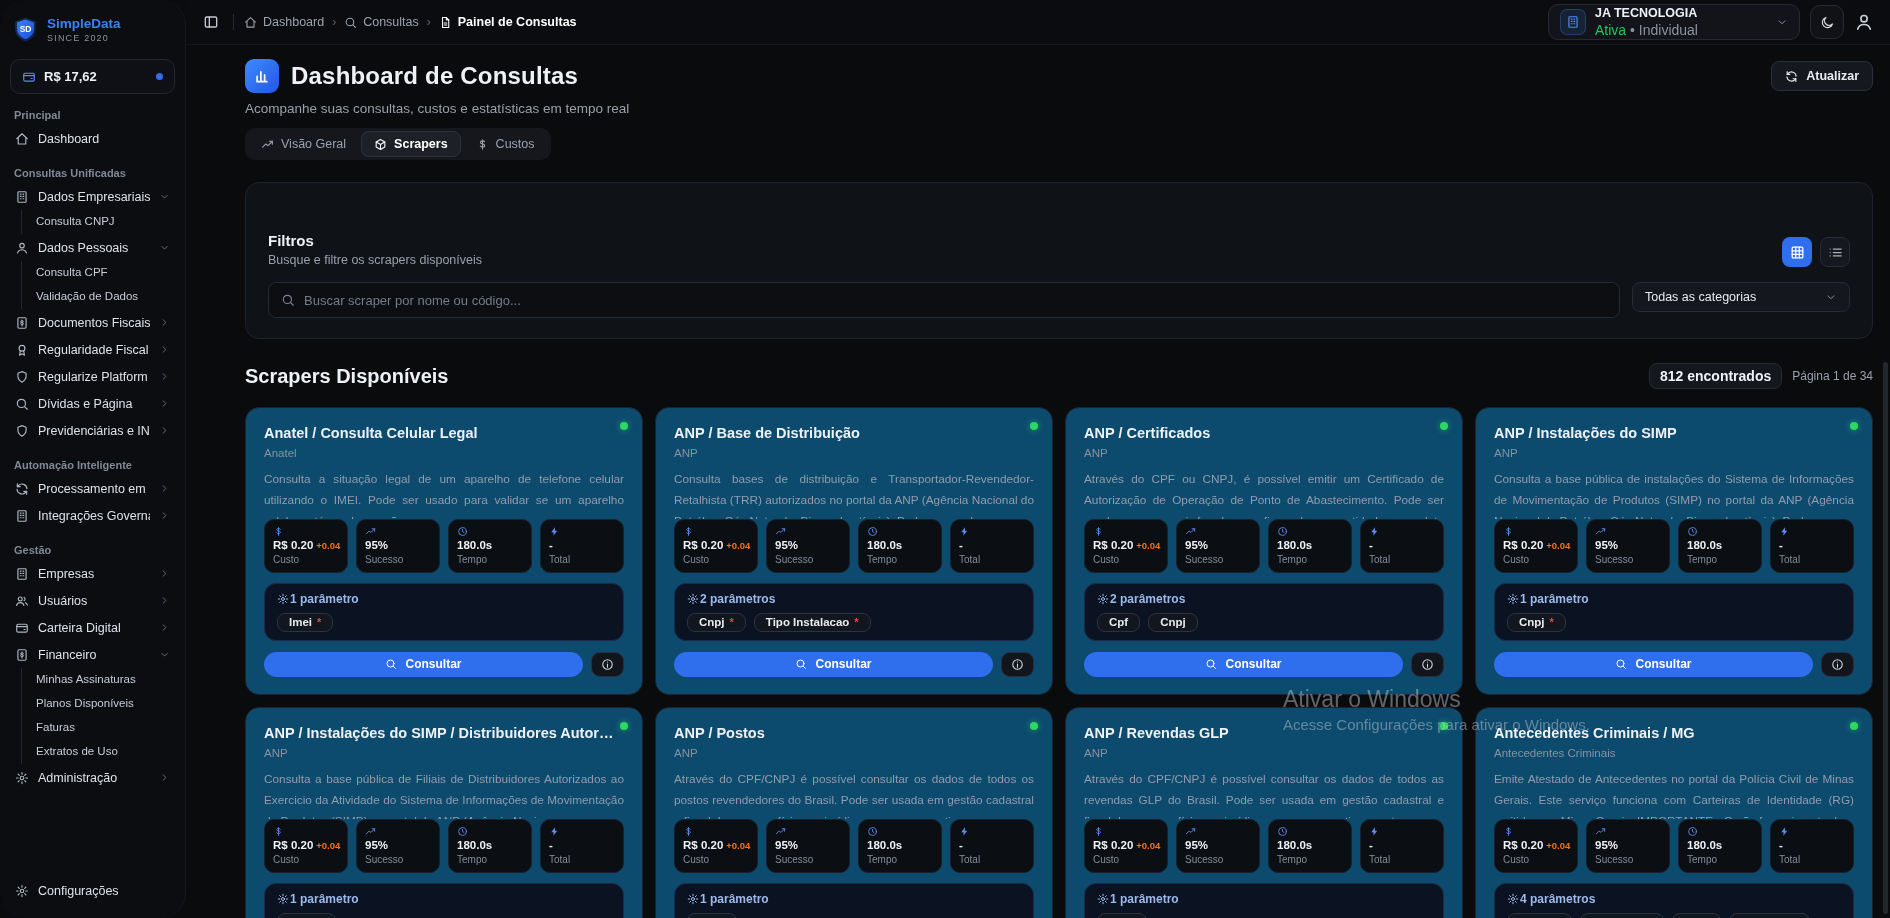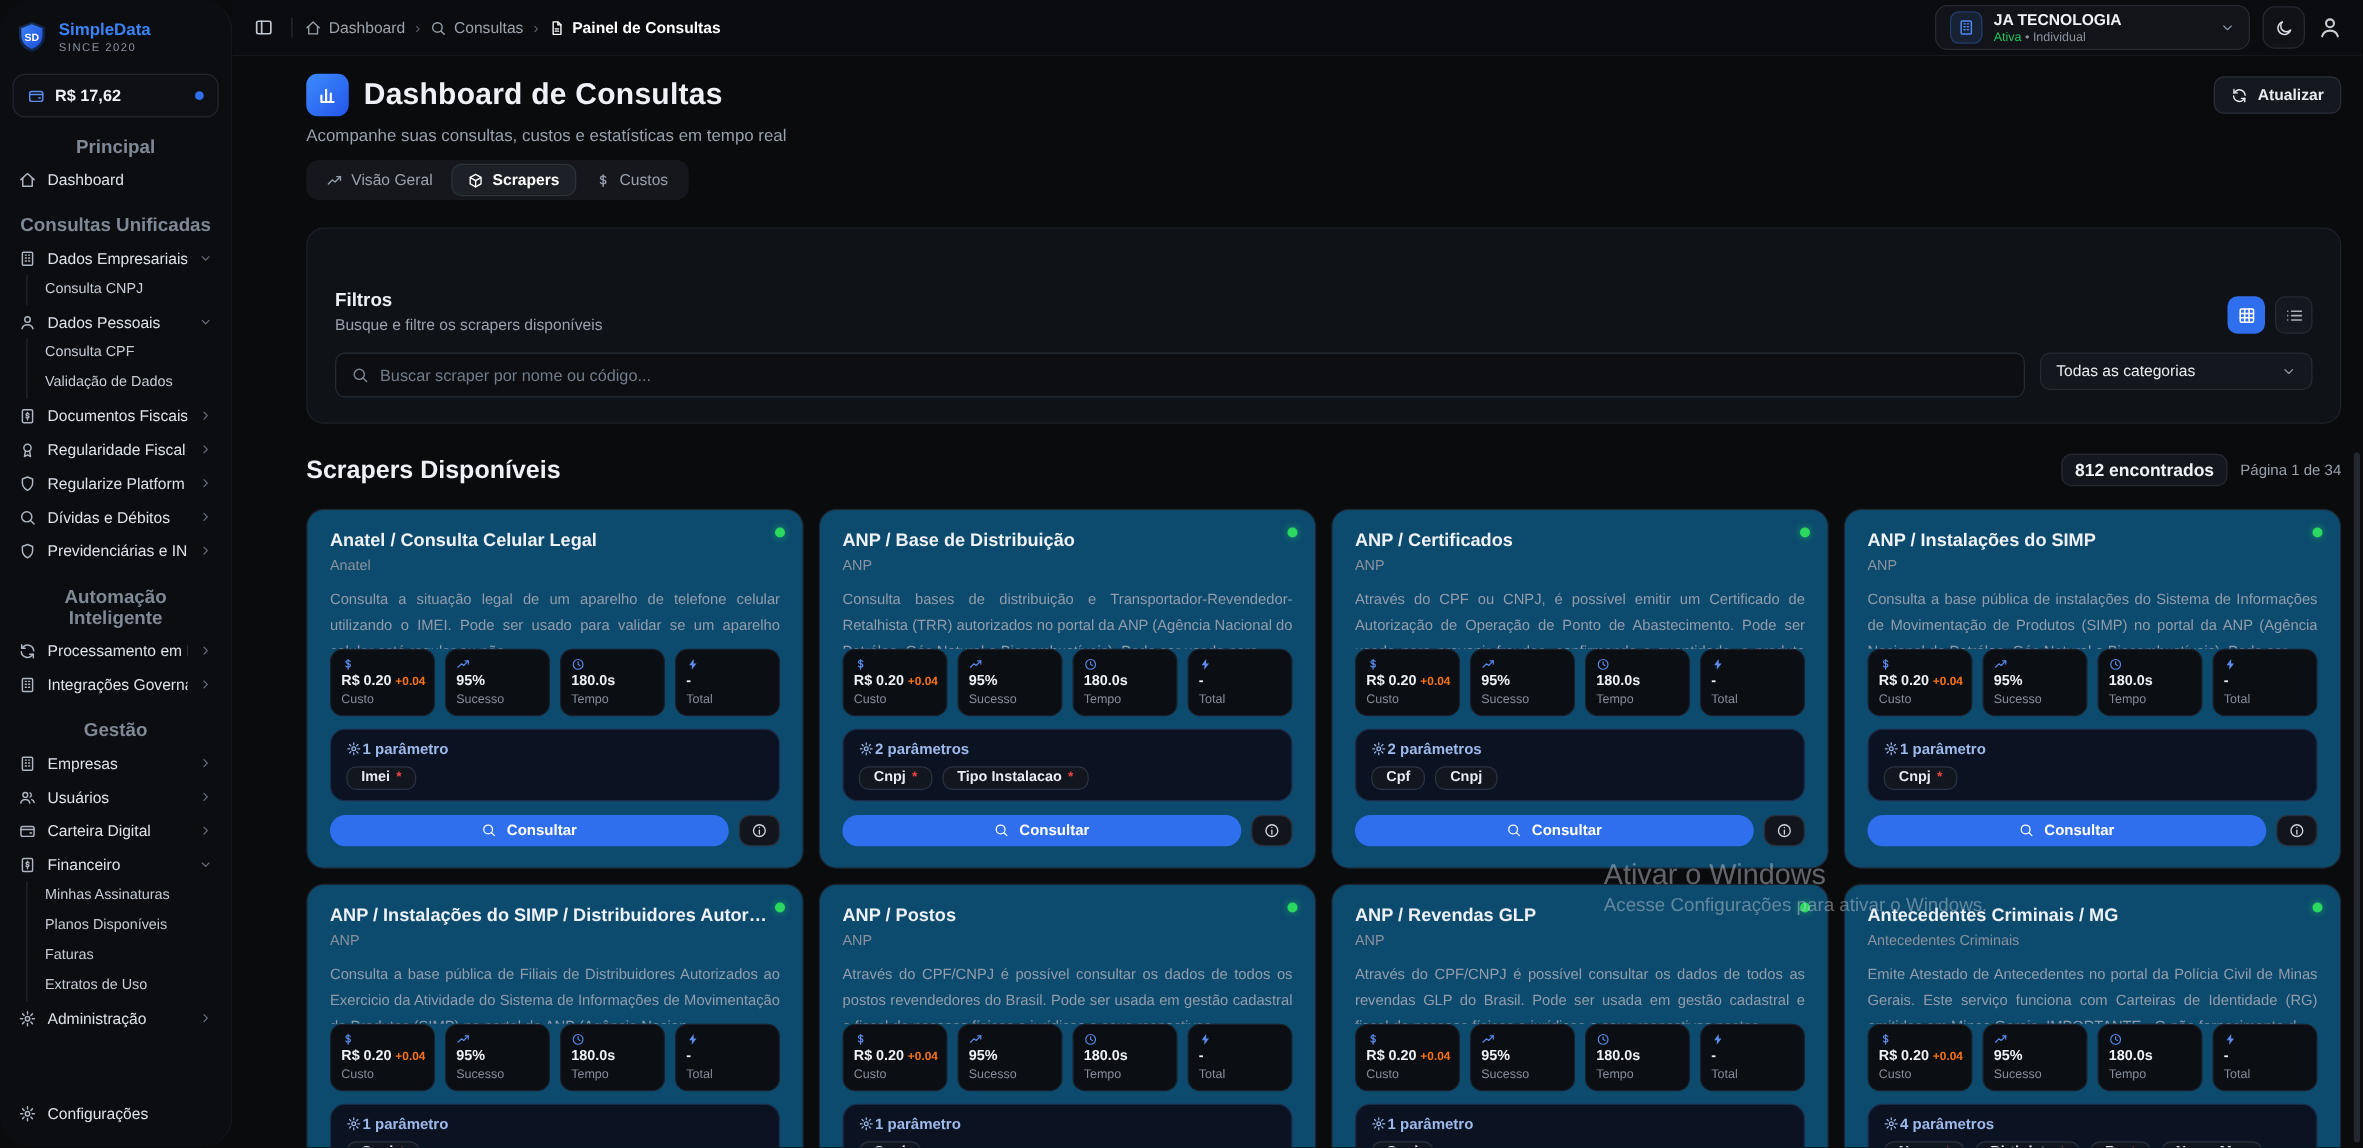--- a/index.html
+++ b/index.html
@@ -12,21 +12,21 @@
   .sidebar { width:186px; height:918px; background:#0b0d11; border-right:1px solid #16191f; display:flex; flex-direction:column; padding:12px 10px 14px; flex:none;border-radius:25px; }
   .logo-row { display:flex; gap:8px; align-items:center; padding:4px 2px; }
   .logo-badge { width:27px; height:27px; }
   .logo-name { color:#3b82f6; font-weight:bold; font-size:13.5px; }
   .logo-tag { color:#8a929e; font-size:9px; letter-spacing:1.2px; margin-top:2px; }
   .wallet { margin-top:12px; border:1px solid #23272f; background:#0e1015; border-radius:10px; padding:9px 11px; display:flex; align-items:center; gap:8px; cursor:pointer; }
   .wallet .ico { width:14px; height:14px; color:#5b8def; }
   .wallet .amt { font-size:13px; font-weight:bold; flex:1; }
   .wallet .dot { width:7px; height:7px; border-radius:50%; background:#2f6fed; }
   .nav { flex:1; overflow:hidden; }
-  .sec-label { margin:15px 4px 4px; font-size:15px; font-weight:bold; color:#7f8995;text-align:center; }
+  .sec-label { margin:15px 4px 4px; font-size:11px; font-weight:bold; color:#7f8995; }
   .nav-item { display:flex; align-items:center; gap:9px; padding:6px 5px; border-radius:8px; font-size:12.5px; color:#dde2e9; cursor:pointer; height:27px; }
   .nav-item .ico { width:14px; height:14px; color:#aeb6c2; }
   .nav-item .lbl { flex:1; white-space:nowrap; overflow:hidden; }
   .nav-item .chev { width:11px; height:11px; color:#6b7380; }
   .subitems { margin-left:11px; border-left:1px solid #23272f; }
   .nav-subitem { padding:5px 0 5px 14px; font-size:11.5px; color:#c6ccd5; cursor:pointer; height:24px; white-space:nowrap; }
 
   
   .main { flex:1; display:flex; flex-direction:column; height:918px; overflow:hidden; }
   .topbar { height:45px; flex:none; display:flex; align-items:center; gap:10px; padding:0 16px 0 13px; border-bottom:1px solid #14171c; background:#0b0c0f; }
@@ -36,21 +36,21 @@
   .crumbs { display:flex; align-items:center; gap:6px; }
   .crumb { display:flex; align-items:center; gap:6px; font-size:12.5px; color:#9aa3ad; cursor:pointer; }
   .crumb .ico { width:13px; height:13px; }
   .crumb.current { color:#fff; font-weight:bold; cursor:default; }
   .crumb-sep { color:#5a626e; font-size:12px; padding:0 2px; }
   .tb-right { margin-left:auto; display:flex; align-items:center; gap:10px; }
   .company { min-width:252px; height:36px; display:flex; align-items:center; gap:9px; border:1px solid #262b33; background:#121419; border-radius:10px; padding:0 11px; cursor:pointer; }
   .co-ic { width:26px; height:26px; border-radius:7px; background:rgba(59,130,246,.13); border:1px solid rgba(59,130,246,.3); color:#4f8bf7; display:flex; align-items:center; justify-content:center; }
   .co-ic .ico { width:14px; height:14px; }
   .co-name { font-size:12.5px; font-weight:bold; line-height:1.2; }
-  .co-status { font-size:10px; color:#8a929e; margin-top:1px; }
+  .co-status { font-size:14px; color:#8a929e; margin-top:1px; }
   .co-status .ok { color:#22c55e; }
   .company .chev { margin-left:auto; width:12px; height:12px; color:#8a929e; }
   .moon-btn { width:34px; height:34px; border:1px solid #262b33; background:#101216; border-radius:10px; color:#d6dae0; display:flex; align-items:center; justify-content:center; cursor:pointer; }
   .moon-btn .ico { width:15px; height:15px; }
   .user-top { width:20px; height:20px; color:#c9ced6; cursor:pointer; }
 
   .content { padding:14px 17px 0 59px; }
   .hd-row { display:flex; align-items:center; gap:12px; }
   .hd-icon { width:34px; height:34px; border-radius:9px; background:linear-gradient(135deg,#3d8bfd,#2356e8); color:#fff; display:flex; align-items:center; justify-content:center; }
   .hd-icon .ico { width:18px; height:18px; }
@@ -249,21 +249,21 @@
             </span>
   </div>
 
   <div class="nav-item">
     <span class="ico">
               <svg viewBox="0 0 24 24" fill="none" stroke="currentColor" stroke-width="2" stroke-linecap="round" stroke-linejoin="round">
                 <circle cx="11" cy="11" r="7"></circle>
                 <path d="M16.5 16.5 21 21"></path>
               </svg>
             </span>
-    <span class="lbl">Dívidas e Débitos</span>
+    <span class="lbl">Dívidas e Página</span>
     <span class="ico chev">
               <svg viewBox="0 0 24 24" fill="none" stroke="currentColor" stroke-width="2" stroke-linecap="round" stroke-linejoin="round">
                 <path d="M9 6l6 6-6 6"></path>
               </svg>
             </span>
   </div>
 
   <div class="nav-item">
     <span class="ico">
               <svg viewBox="0 0 24 24" fill="none" stroke="currentColor" stroke-width="2" stroke-linecap="round" stroke-linejoin="round">

